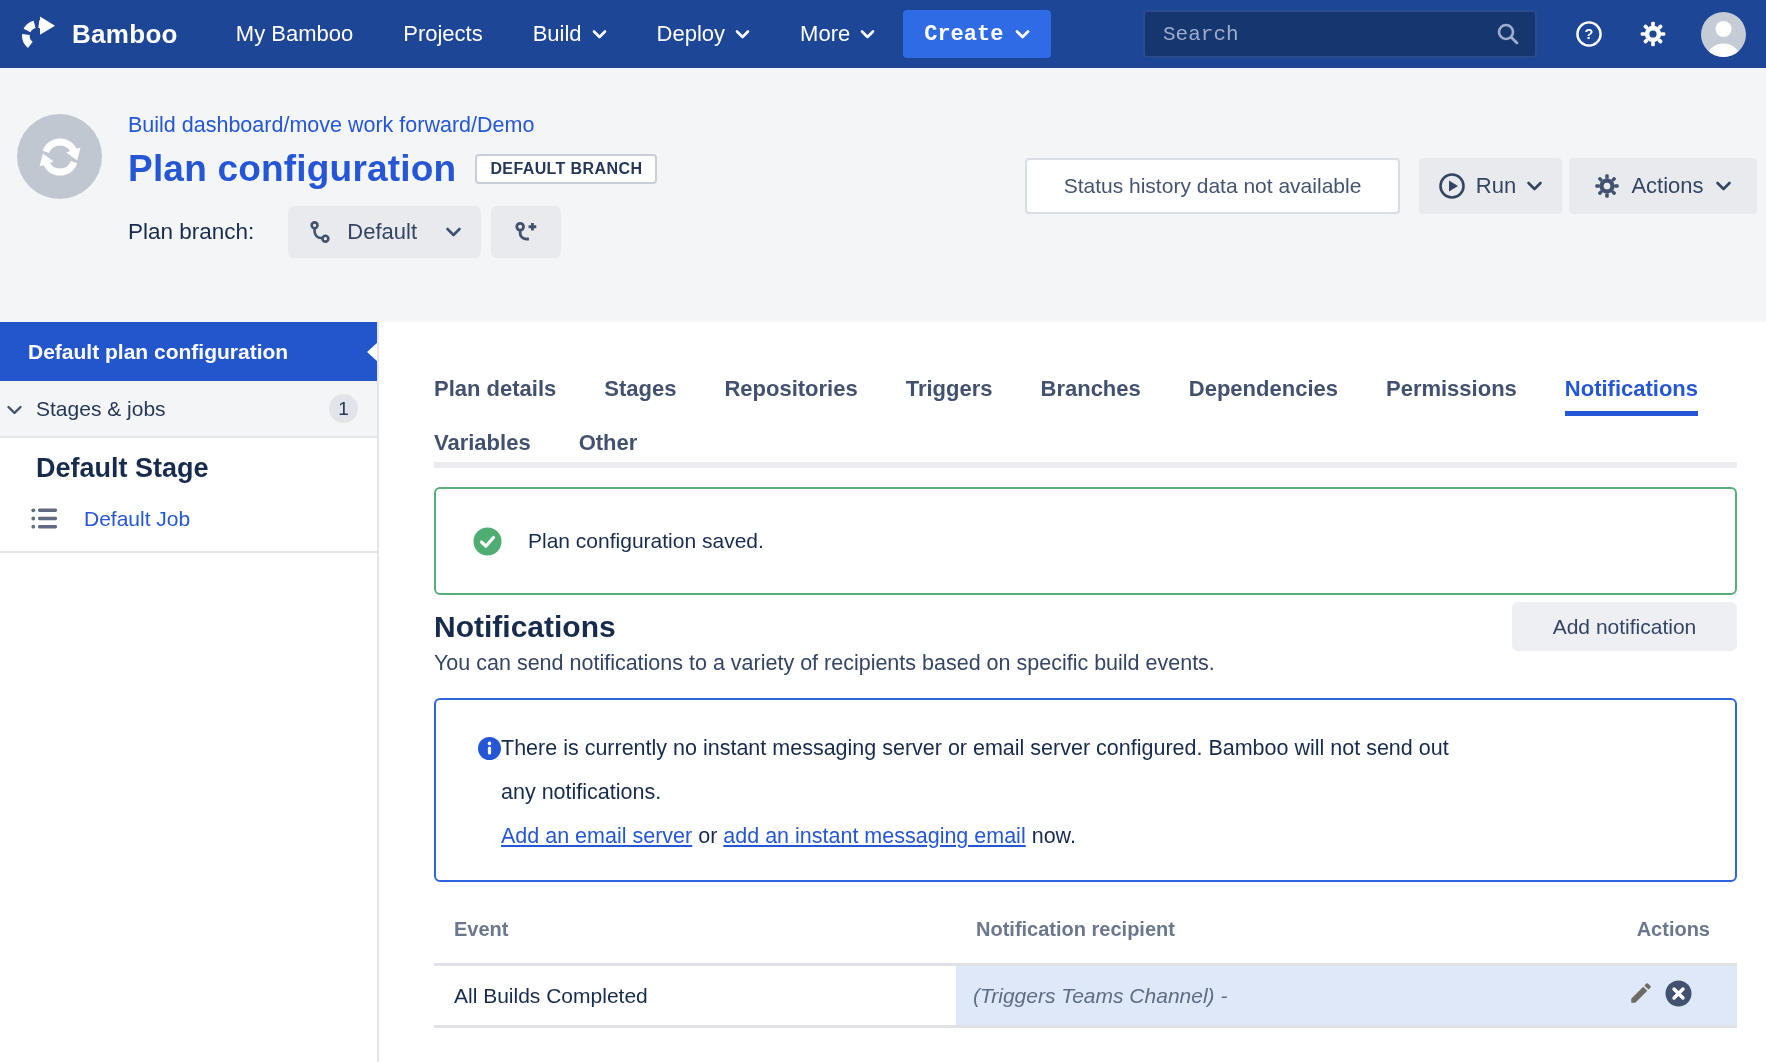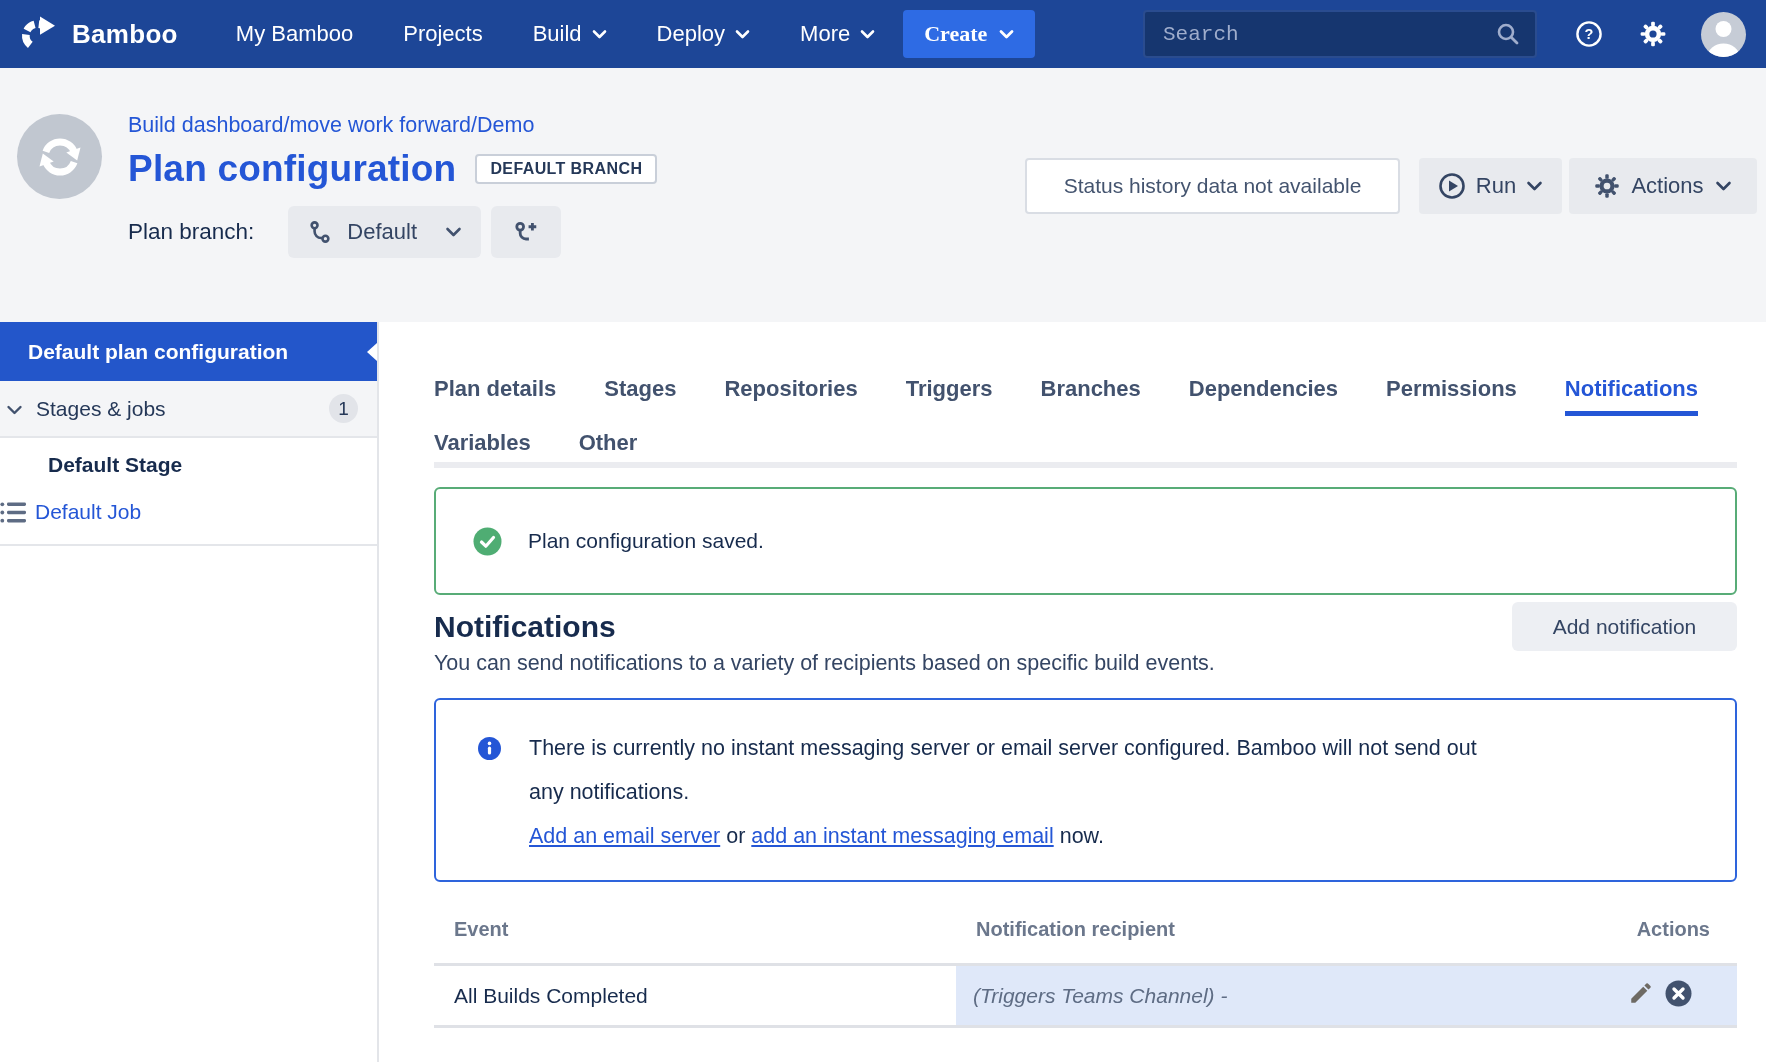--- a/index.html
+++ b/index.html
@@ -3,21 +3,21 @@
 <meta charset="utf-8">
 <style>
 *{margin:0;padding:0;box-sizing:border-box}
 html,body{width:1766px;height:1062px;overflow:hidden;background:#fff;font-family:"Liberation Sans",sans-serif;color:#172b4d}
 svg{display:block}
 
 .navbar{height:68px;background:#1d4697;display:flex;align-items:center;padding:0 20px;color:#fff}
 .logo{display:flex;align-items:center;gap:12px;margin-right:58px}
 .logo-text{font-size:26px;font-weight:700;letter-spacing:.3px}
 .nav-item{font-size:22px;font-weight:500;margin-right:50px;display:flex;align-items:center;gap:10px;cursor:pointer}
-.create-btn{background:#2e6be4;border:none;border-radius:4px;height:48px;padding:0 21px;display:flex;align-items:center;gap:12px;font-size:22px;font-weight:700;color:#fff;margin-left:28px;font-family:Liberation Serif, serif}
+.create-btn{background:#2e6be4;border:none;border-radius:4px;height:48px;padding:0 21px;display:flex;align-items:center;gap:12px;font-size:22px;font-weight:700;color:#fff;margin-left:28px;font-family:Liberation Mono, monospace}
 .search-wrap{margin-left:auto;width:394px;height:48px;background:#16366f;border:2px solid #2a4c8f;border-radius:4px;display:flex;align-items:center;padding:0 14px 0 18px}
 .search-input{flex:1;background:transparent;border:none;outline:none;color:#f0abfc;font-size:21px;font-family:Liberation Mono, monospace}
 .search-input::placeholder{color:#9fadcc}
 .nav-icon{margin-left:38px;cursor:pointer}
 .avatar{margin-left:34px;width:45px;height:45px;border-radius:50%;background:#c6ccd6;overflow:hidden;cursor:pointer;flex:none}
 
 .band{position:relative;height:254px;background:#f4f5f7;padding:45px 0 0 128px}
 .plan-avatar{position:absolute;left:17px;top:46px;width:85px;height:85px;border-radius:50%;background:#c1c7d0;display:flex;align-items:center;justify-content:center}
 .breadcrumb{display:flex;align-items:center;font-size:21.5px}
 .breadcrumb a{color:#2456d6;text-decoration:none;cursor:pointer}
@@ -35,36 +35,36 @@
 .actions-btn{position:absolute;left:1569px;top:90px;width:188px;height:56px;border-radius:4px;justify-content:center;gap:11px;font-size:22px}
 
 .layout{display:flex;height:740px}
 .sidebar{width:379px;border-right:2px solid #e3e5e9;flex:none}
 .sel-item{position:relative;height:59px;background:#2356ca;color:#fff;font-size:21px;font-weight:700;line-height:59px;padding-left:28px;cursor:pointer}
 .sel-item::after{content:"";position:absolute;right:0;top:50%;margin-top:-9px;border-top:9px solid transparent;border-bottom:9px solid transparent;border-right:10px solid #fff}
 .stages-row{position:relative;height:57px;background:#f4f5f7;border-bottom:2px solid #e4e6ea;display:flex;align-items:center;padding:0 19px 0 36px;font-size:21px;color:#253858;cursor:pointer}
 .stages-chevron{position:absolute;left:6px;top:23px}
 .count-badge{margin-left:auto;width:29px;height:29px;border-radius:50%;background:#e2e4e9;color:#253858;font-size:19px;display:flex;align-items:center;justify-content:center}
 .stage-group{border-bottom:2px solid #e4e6ea;padding:15px 0 20px}
-.stage-name{font-size:21px;font-weight:700;color:#172b4d;padding-left:48px;cursor:default}
-.job-row{margin-top:23px;display:flex;align-items:center;gap:8px}
+.stage-name{font-size:27px;font-weight:700;color:#172b4d;padding-left:36px;cursor:default}
+.job-row{margin-top:23px;padding-left:31px;display:flex;align-items:flex-start;gap:26px}
 .job-link{color:#2456d6;font-size:21px;text-decoration:none;cursor:pointer}
 
 .content{flex:1;padding:0 29px 0 55px;min-width:0}
 .tabs{list-style:none;display:flex;column-gap:48px;padding-top:54px}
 .tabs2{list-style:none;display:flex;column-gap:48px;margin-top:14px}
 .tab{font-size:22px;font-weight:600;color:#42526e;line-height:26px;padding-bottom:9px;cursor:pointer;white-space:nowrap}
 .tab.active{color:#2456d6;border-bottom:5px solid #2456d6}
 .big-divider{height:6px;background:#ebecf0;margin-top:-3px}
 .success-box{margin-top:19px;height:108px;border:2px solid #58ac77;border-radius:6px;display:flex;align-items:center;padding-left:37px;gap:26px;font-size:21px;color:#172b4d}
 .sec-head{margin-top:7px;display:flex;align-items:center}
 .sec-title{font-size:30px;font-weight:700;color:#172b4d}
 .add-btn{margin-left:auto;width:225px;height:49px;background:#edeff3;border:none;border-radius:6px;font-size:21px;color:#344563;font-family:inherit;cursor:pointer}
 .desc{font-size:21.5px;color:#344563}
-.info-box{margin-top:22px;border:2px solid #2e64dc;border-radius:6px;padding:26px 40px 22px 42px;display:flex;gap:28px}
+.info-box{margin-top:22px;border:2px solid #2e64dc;border-radius:6px;padding:26px 40px 22px 42px;display:flex;}
 .info-icon-wrap{padding-top:11px}
 .info-text{font-size:21.5px;line-height:44px;color:#172b4d}
 .info-text a{color:#2456d6;cursor:pointer}
 
 .ntable{width:100%;border-collapse:collapse;margin-top:0}
 .ntable th{text-align:left;font-size:20px;font-weight:700;color:#6b778c;padding:36px 0 22px 20px;border-bottom:3px solid #dfe1e6}
 .ntable th.actions-h{text-align:right;padding-right:27px}
 .ntable td{height:62px;border-bottom:3px solid #dfe1e6;font-size:21px}
 td.event-cell{padding-left:20px;color:#172b4d}
 td.recipient-cell{background:#dfe8f9;padding-left:17px;font-style:italic;color:#5e6c84}

